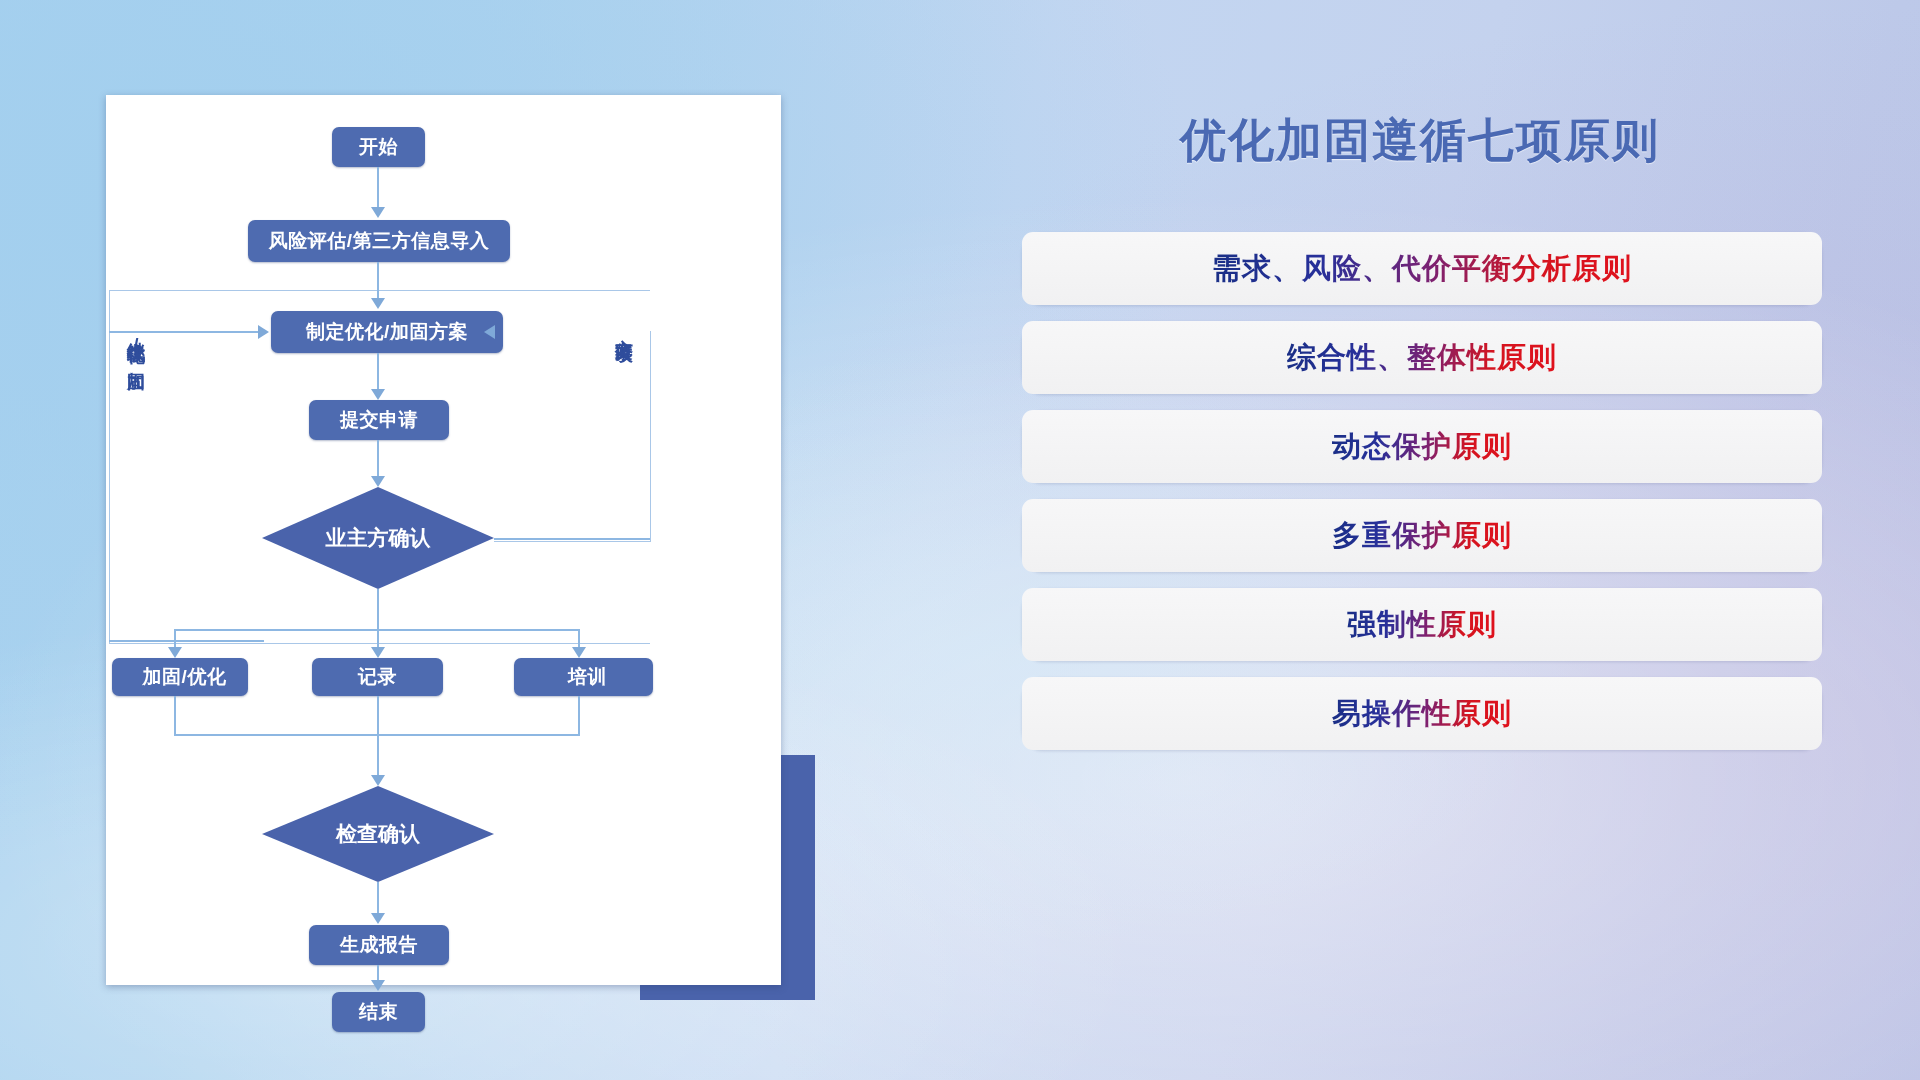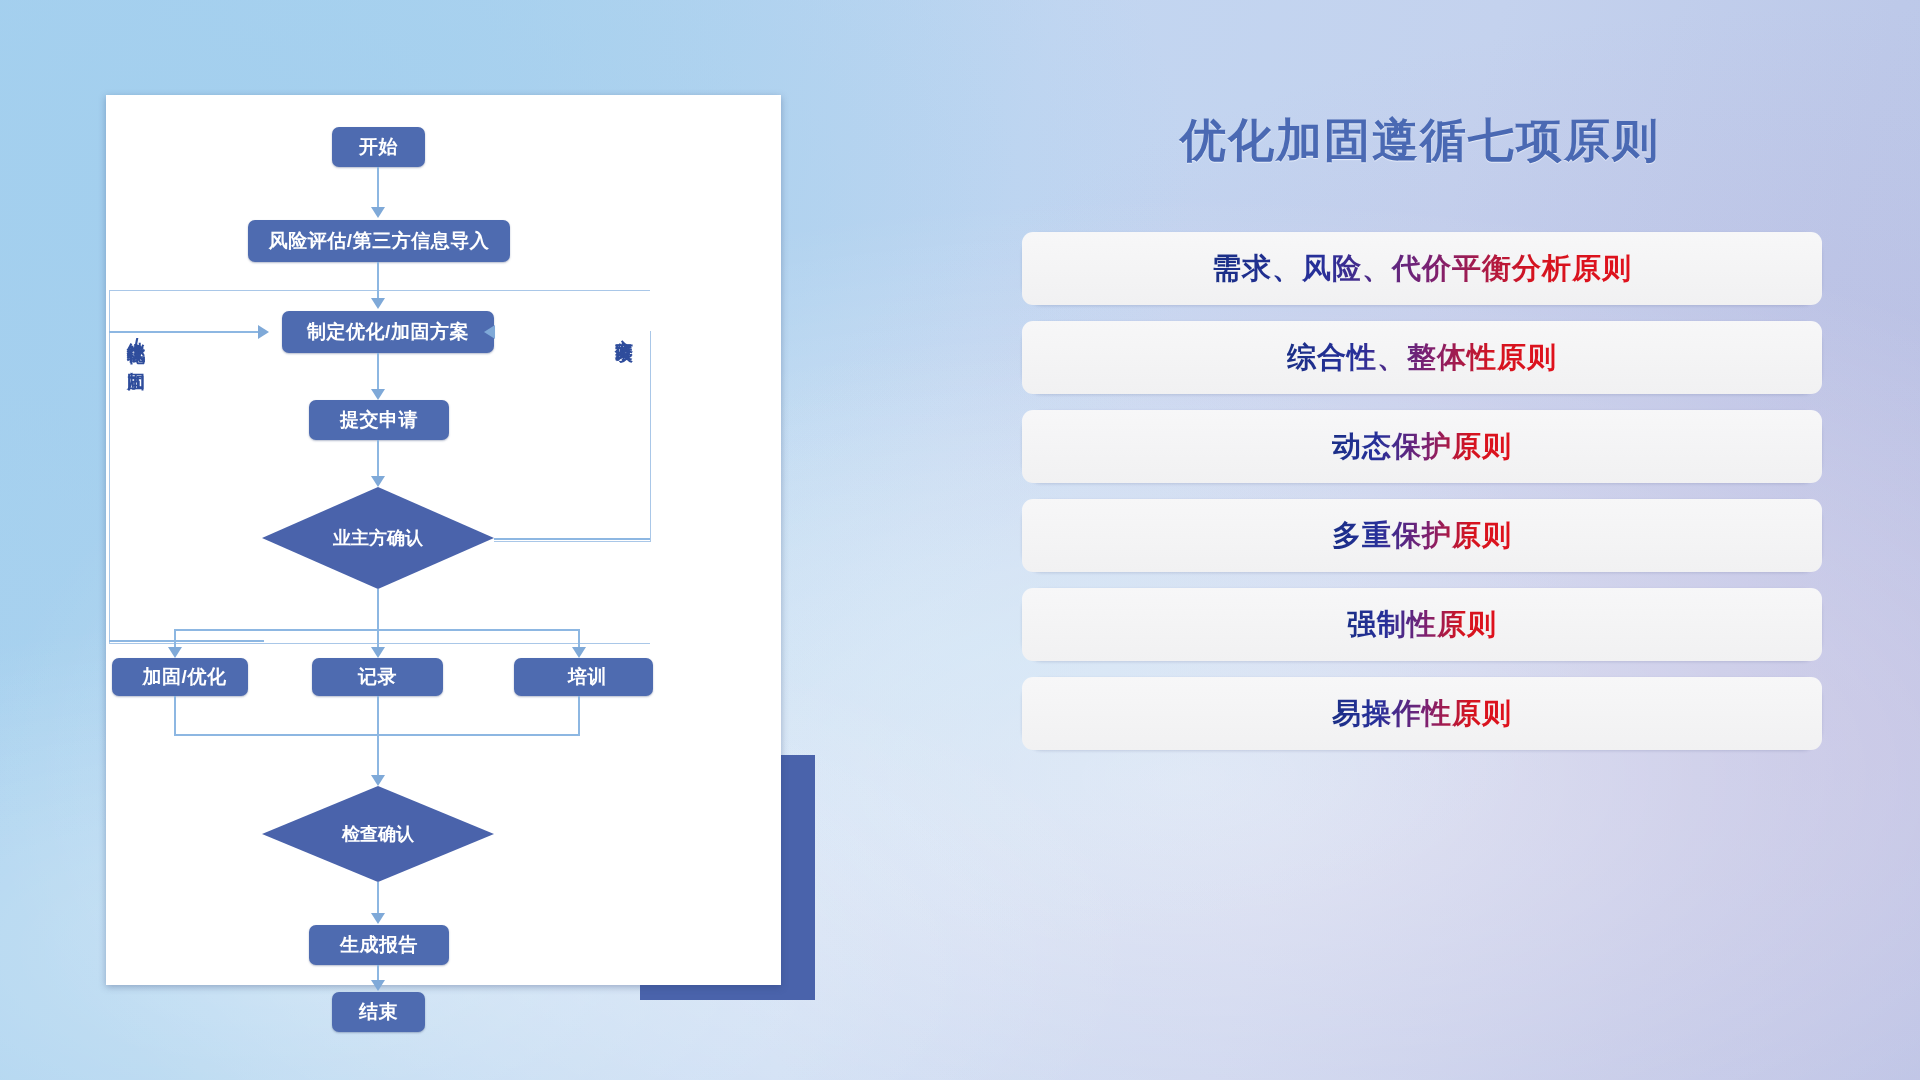--- a/index.html
+++ b/index.html
@@ -22,21 +22,21 @@
 
   
   #deco-l{position:absolute;left:640px;top:755px;width:175px;height:245px;background:#4a63ab;}
   #card{position:absolute;left:106px;top:95px;width:675px;height:890px;background:#fff;
         box-shadow:0 2px 7px rgba(40,60,110,.35);}
   #flow{position:absolute;left:106px;top:95px;width:675px;height:890px;}
   .nbox{position:absolute;background:#4e6bb0;border-radius:7px;color:#fff;
         display:flex;align-items:center;justify-content:center;
         font-size:19px;font-weight:bold;letter-spacing:.5px;
         box-shadow:0 1px 2px rgba(40,60,110,.35);white-space:nowrap;}
-  .dia{position:absolute;color:#fff;font-size:18px;font-weight:bold;
+  .dia{position:absolute;color:#fff;font-size:21px;font-weight:bold;
        display:flex;align-items:center;justify-content:center;}
   .dia i{position:absolute;inset:0;background:#4a63ab;
          clip-path:polygon(50% 0,100% 50%,50% 100%,0 50%);}
   .dia span{position:relative;z-index:2;}
   .vlab{position:absolute;color:#2f4d9c;font-size:18px;font-weight:bold;
         writing-mode:vertical-rl;text-orientation:upright;letter-spacing:2px;line-height:1.05;}
   .ln{position:absolute;background:#8db7e2;}
   .lnv{width:2px;}
   .lnh{height:2px;}
   .arw{position:absolute;width:0;height:0;}
@@ -78,21 +78,21 @@
   </div>
   <div class="ln lnv" style="left:271px;top:72px;height:44px;"></div>
   <div class="arw arw-d" style="left:265px;top:112px;"></div>
 
   <div class="nbox" style="left:142px;top:125px;width:262px;height:42px;">
     <span>风险评估/第三方信息导入</span>
   </div>
   <div class="ln lnv" style="left:271px;top:167px;height:42px;"></div>
   <div class="arw arw-d" style="left:265px;top:203px;"></div>
 
-  <div class="nbox" style="left:176px;top:216px;width:212px;height:42px;">
+  <div class="nbox" style="left:165px;top:216px;width:232px;height:42px;">
     <span>制定优化/加固方案</span>
   </div>
   <div class="ln lnv" style="left:271px;top:258px;height:42px;"></div>
   <div class="arw arw-d" style="left:265px;top:294px;"></div>
 
   <div class="ln lnh" style="left:3px;top:236px;width:150px;"></div>
   <div class="arw arw-r" style="left:152px;top:230px;"></div>
 
   <div class="frame" style="left:388px;top:236px;width:156px;height:210px;border-left:none;border-top:none;"></div>
   <div class="arw arw-l" style="left:378px;top:230px;"></div>

